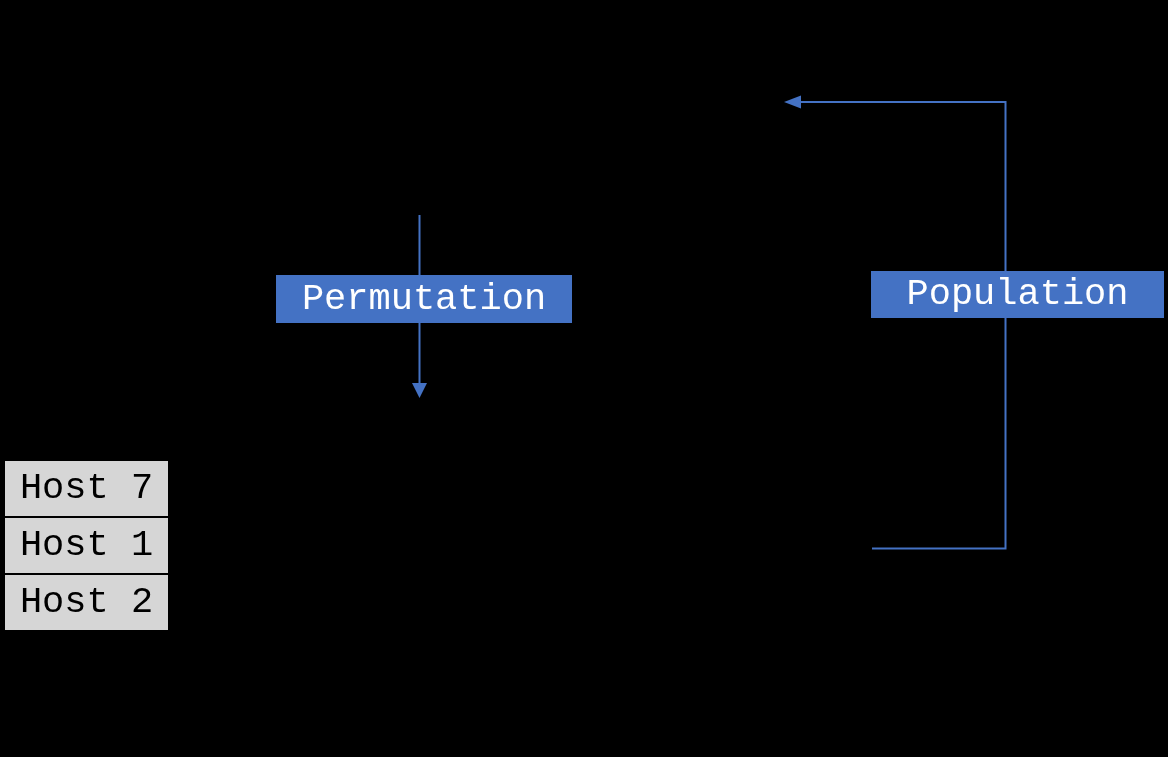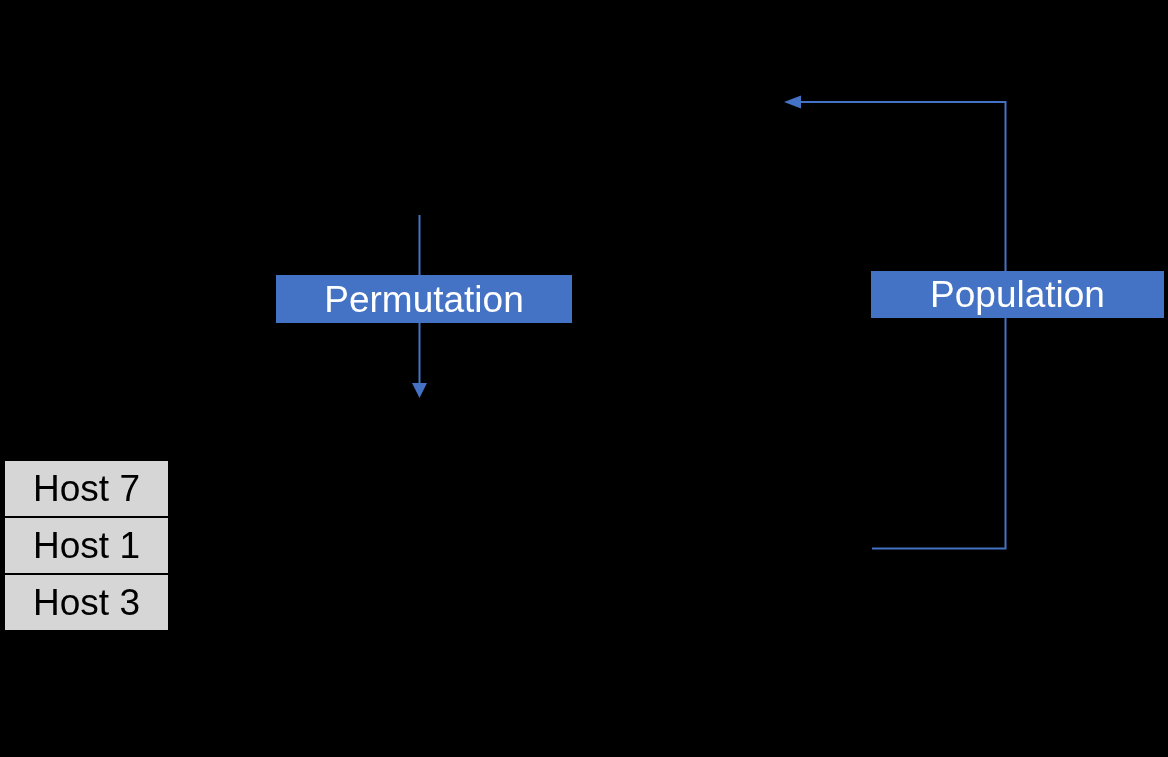--- a/index.html
+++ b/index.html
@@ -6,21 +6,21 @@
     margin: 0;
     padding: 0;
     background: #000000;
   }
   #stage {
     position: relative;
     width: 1168px;
     height: 757px;
     background: var(--background, #000000);
     overflow: hidden;
-    font-family: Liberation Sans, sans-serif;
+    font-family: Liberation Mono, monospace;
   }
   #arrow-layer {
     position: absolute;
     left: 0;
     top: 0;
     width: 1168px;
     height: 757px;
     z-index: 1;
   }
   .arrow-line {
@@ -103,17 +103,17 @@
   </div>
 
   <div id="host-stack">
     <div class="host-row">
       <span>Host 7</span>
     </div>
     <div class="host-row">
       <span>Host 1</span>
     </div>
     <div class="host-row">
-      <span>Host 3</span>
+      <span>Host 2</span>
     </div>
   </div>
 
 </div>
 
 </body></html>

